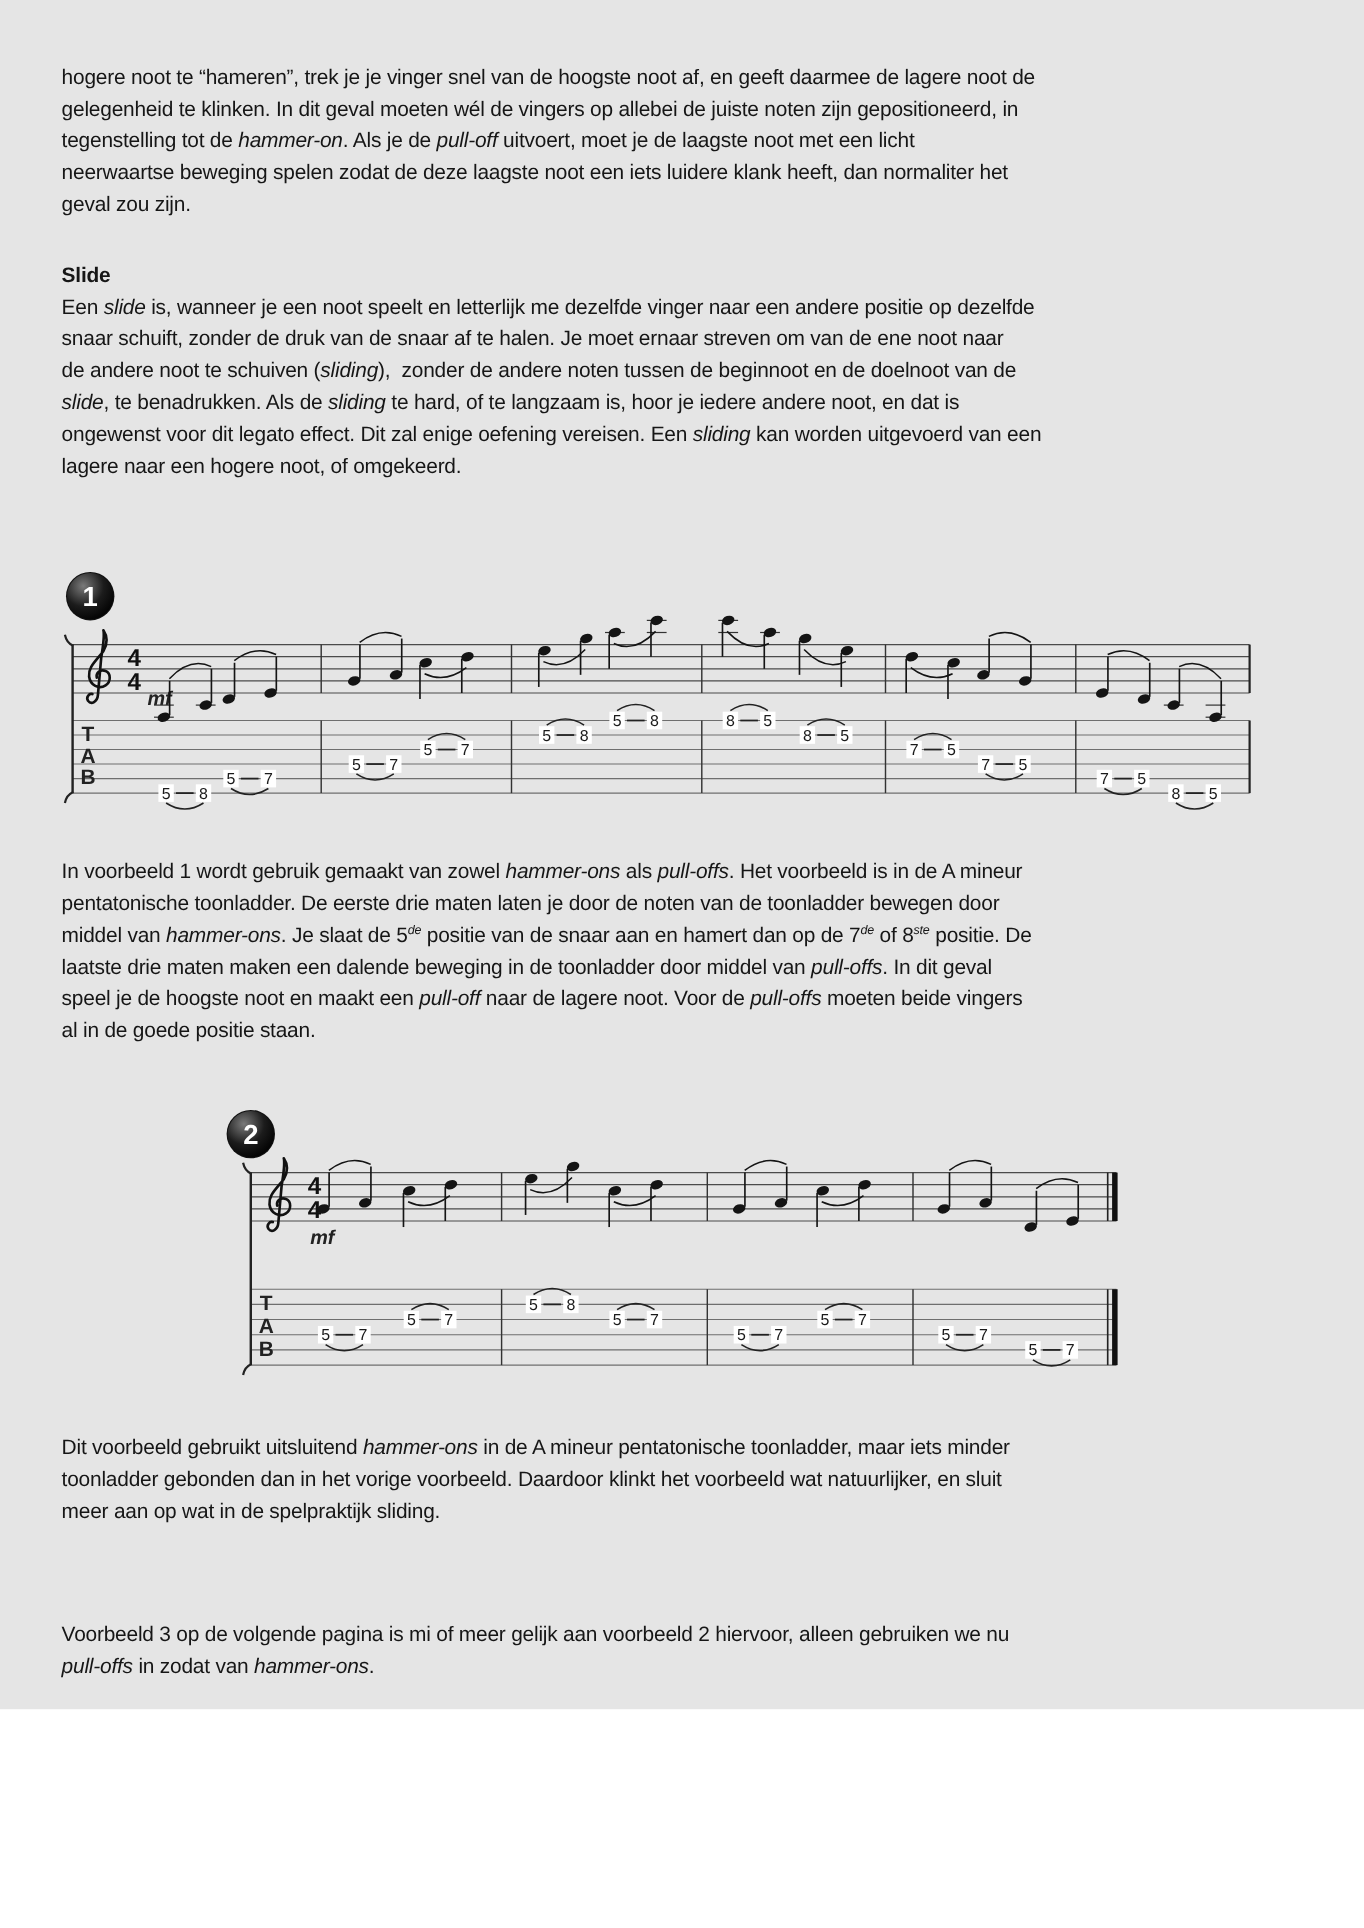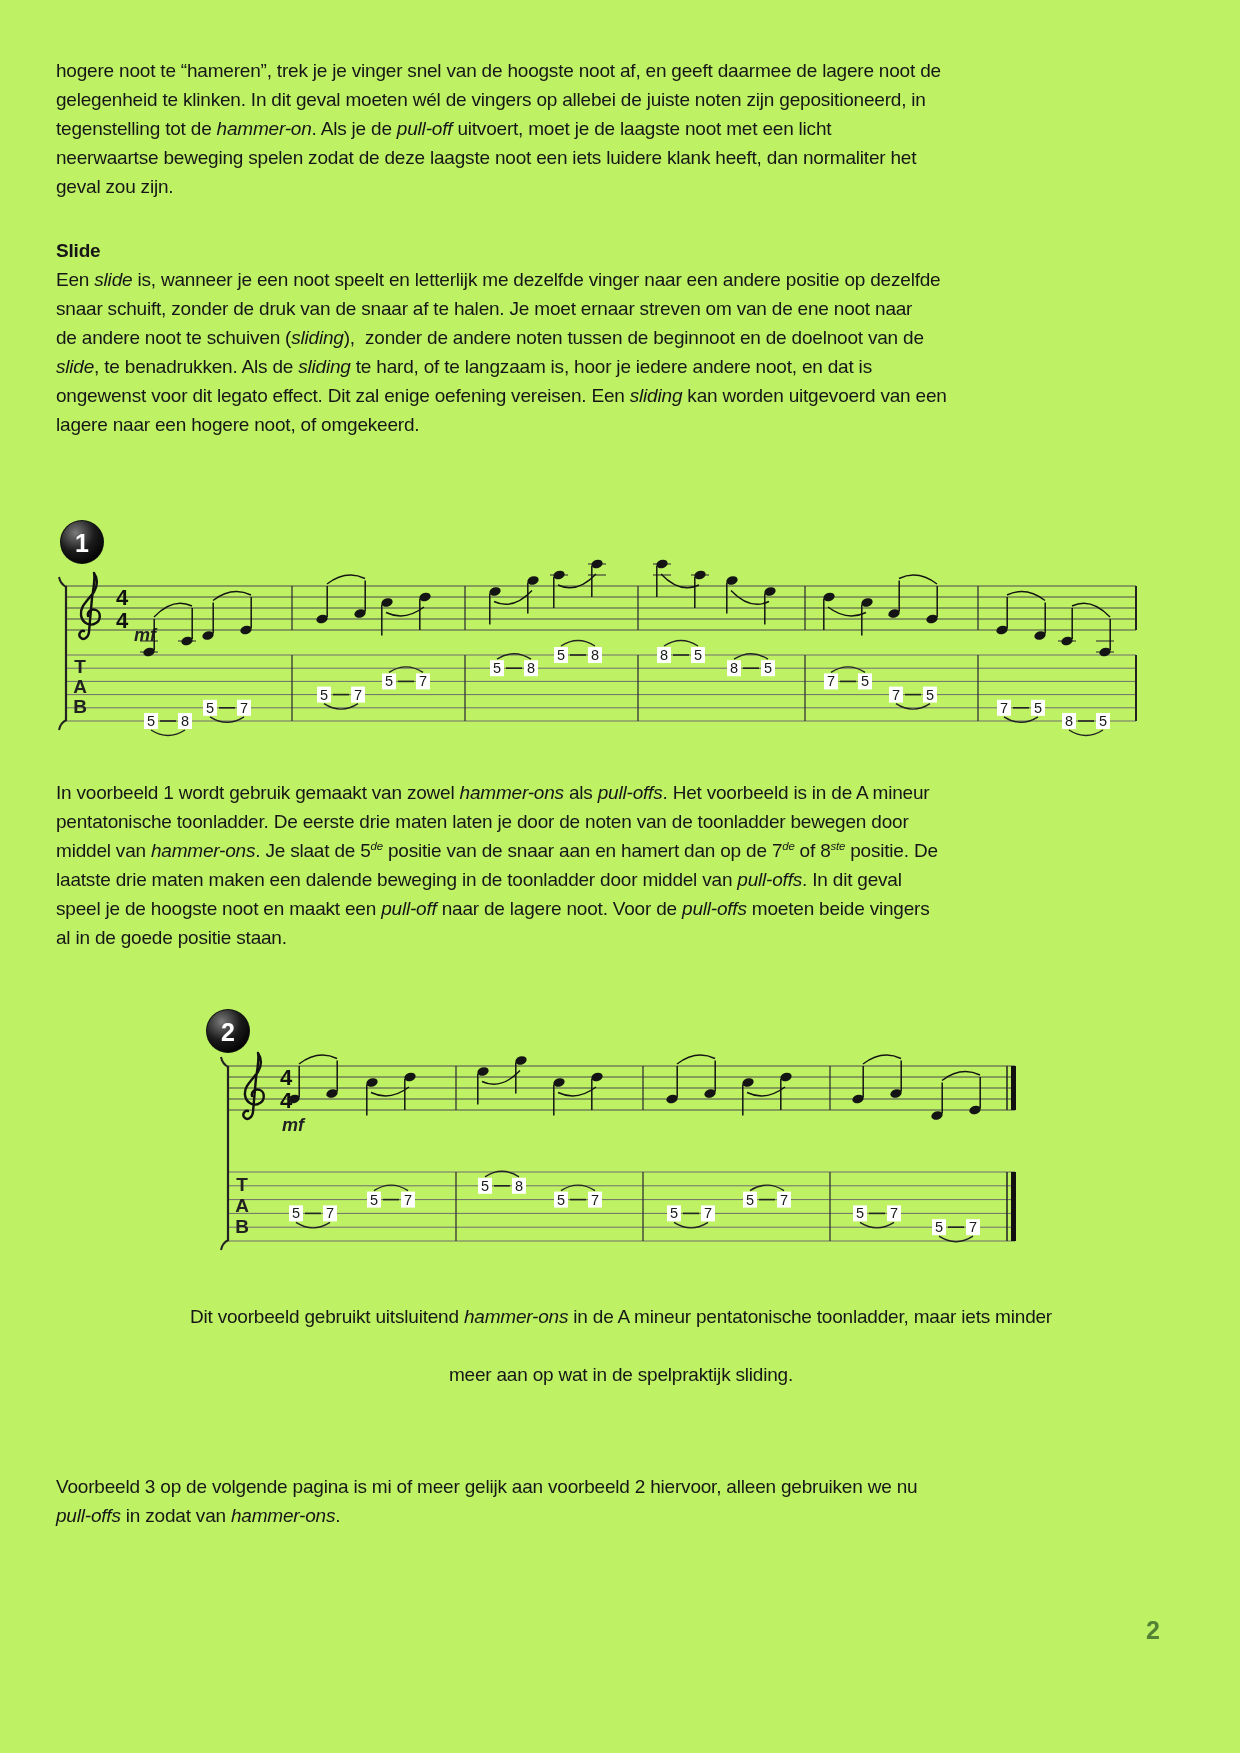--- a/index.html
+++ b/index.html
@@ -1,20 +1,20 @@
 <!DOCTYPE html>
 <html><head>
 <meta charset="utf-8">
 <style>
   html,body{margin:0;padding:0;background:#ffffff;}
   #page{
     position:relative;
     width:1240px;
-    height:1753px;
-    background:#bef264;
+    height:1554px;
+    background:#e5e5e5;
     font-family:"Liberation Sans", sans-serif;
     color:#161616;
     overflow:hidden;
   }
   .para{
     position:absolute;
     left:56px;
     width:1130px;
     font-size:19px;
     line-height:29px;
@@ -368,19 +368,19 @@
       <line x1="980.2" x2="980.2" y1="1108" y2="1077" stroke="#141414" stroke-width="1.5"></line>
       <path d="M942,1080.5 Q961,1066 980,1075" stroke="#141414" fill="none" stroke-width="1.4"></path>
       <line x1="948" x2="964" y1="1227.2" y2="1227.2" stroke="#222" stroke-width="1.6"></line>
       <rect x="932" y="1219.2" width="14" height="16" fill="#ffffff"></rect>
       <text x="939" y="1232.2" font-size="14.5" text-anchor="middle" fill="#1a1a1a">5</text>
       <rect x="966" y="1219.2" width="14" height="16" fill="#ffffff"></rect>
       <text x="973" y="1232.2" font-size="14.5" text-anchor="middle" fill="#1a1a1a">7</text>
       <path d="M939,1236.2 Q956,1247.2 973,1236.2" stroke="#222" fill="none" stroke-width="1.4"></path>
     </svg>
 
-  <div class="para" style="top:1302px;text-align:center;"><span>Dit voorbeeld gebruikt uitsluitend </span><i>hammer-ons</i><span> in de A mineur pentatonische toonladder, maar iets minder</span><br><br><span>meer aan op wat in de spelpraktijk sliding.</span></div>
+  <div class="para" style="top:1302px;"><span>Dit voorbeeld gebruikt uitsluitend </span><i>hammer-ons</i><span> in de A mineur pentatonische toonladder, maar iets minder</span><br><span>toonladder gebonden dan in het vorige voorbeeld. Daardoor klinkt het voorbeeld wat natuurlijker, en sluit</span><br><span>meer aan op wat in de spelpraktijk sliding.</span></div>
 
   <div class="para" style="top:1472px;"><span>Voorbeeld 3 op de volgende pagina is mi of meer gelijk aan voorbeeld 2 hiervoor, alleen gebruiken we nu</span><br><i>pull-offs</i><span> in zodat van </span><i>hammer-ons</i><span>.</span></div>
 
   <div class="pagenum" style="left: 1146px; top: 1616px; color: rgb(83, 129, 53);">2</div>
 
 </div>
 
 </body></html>

